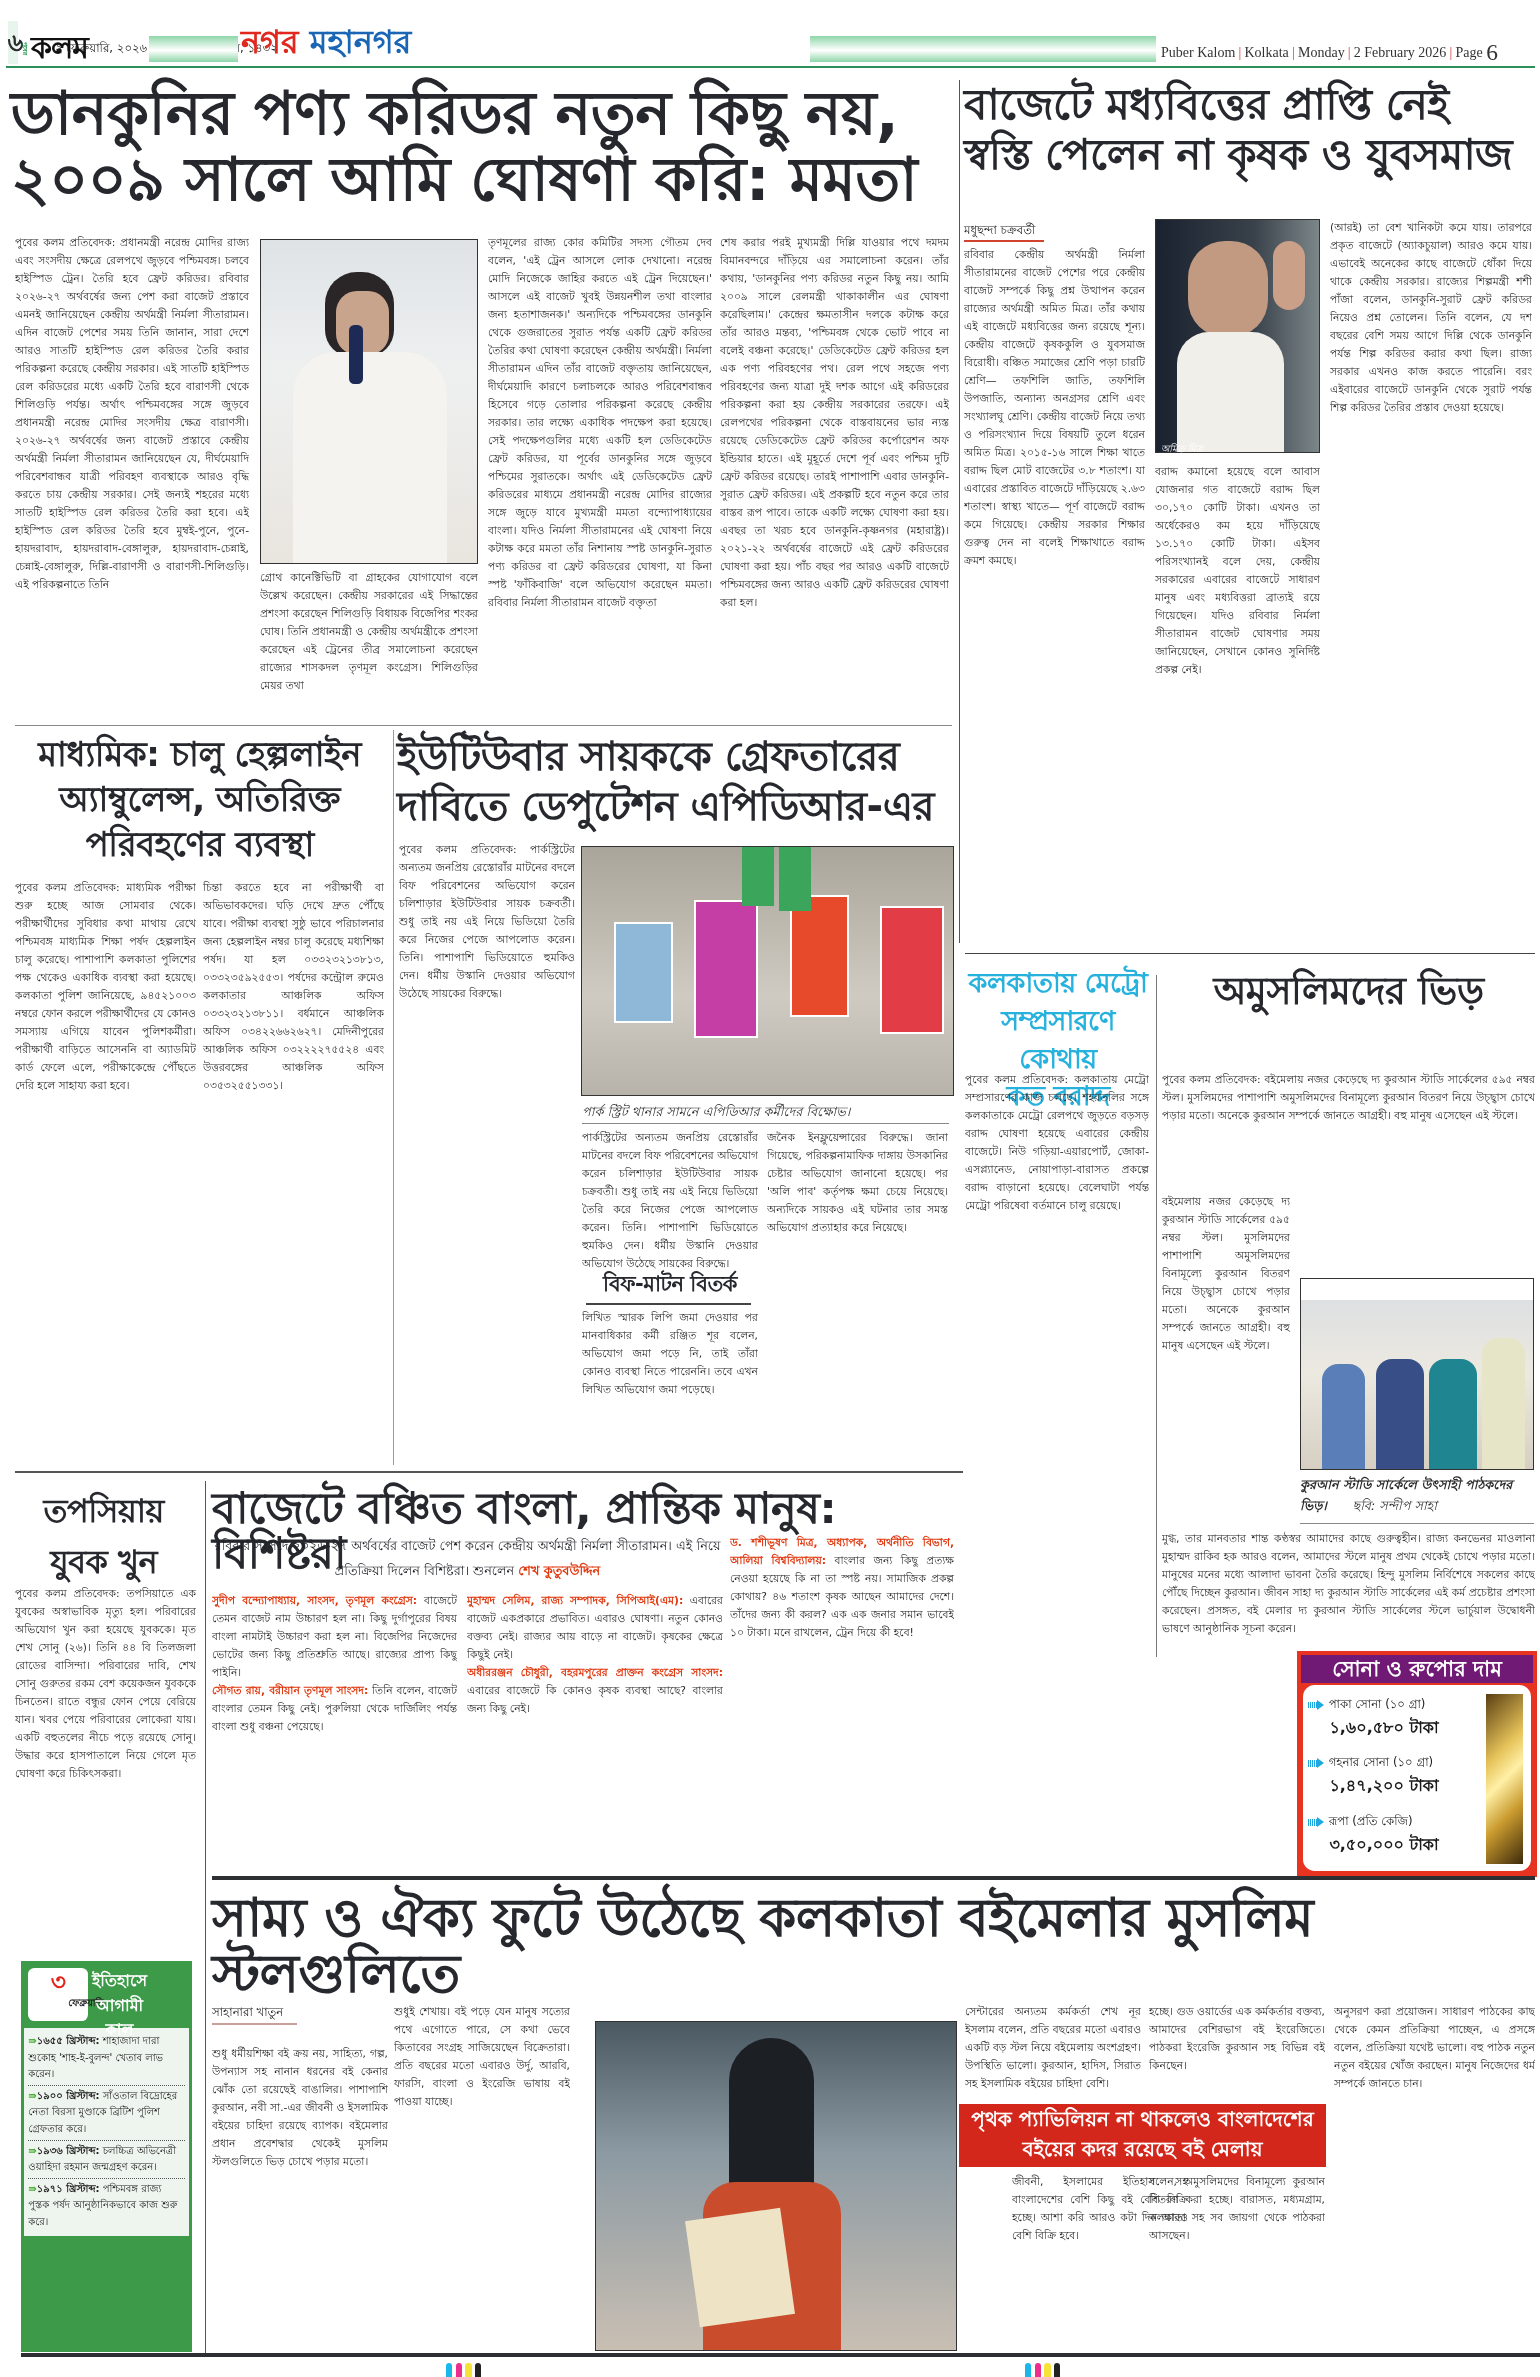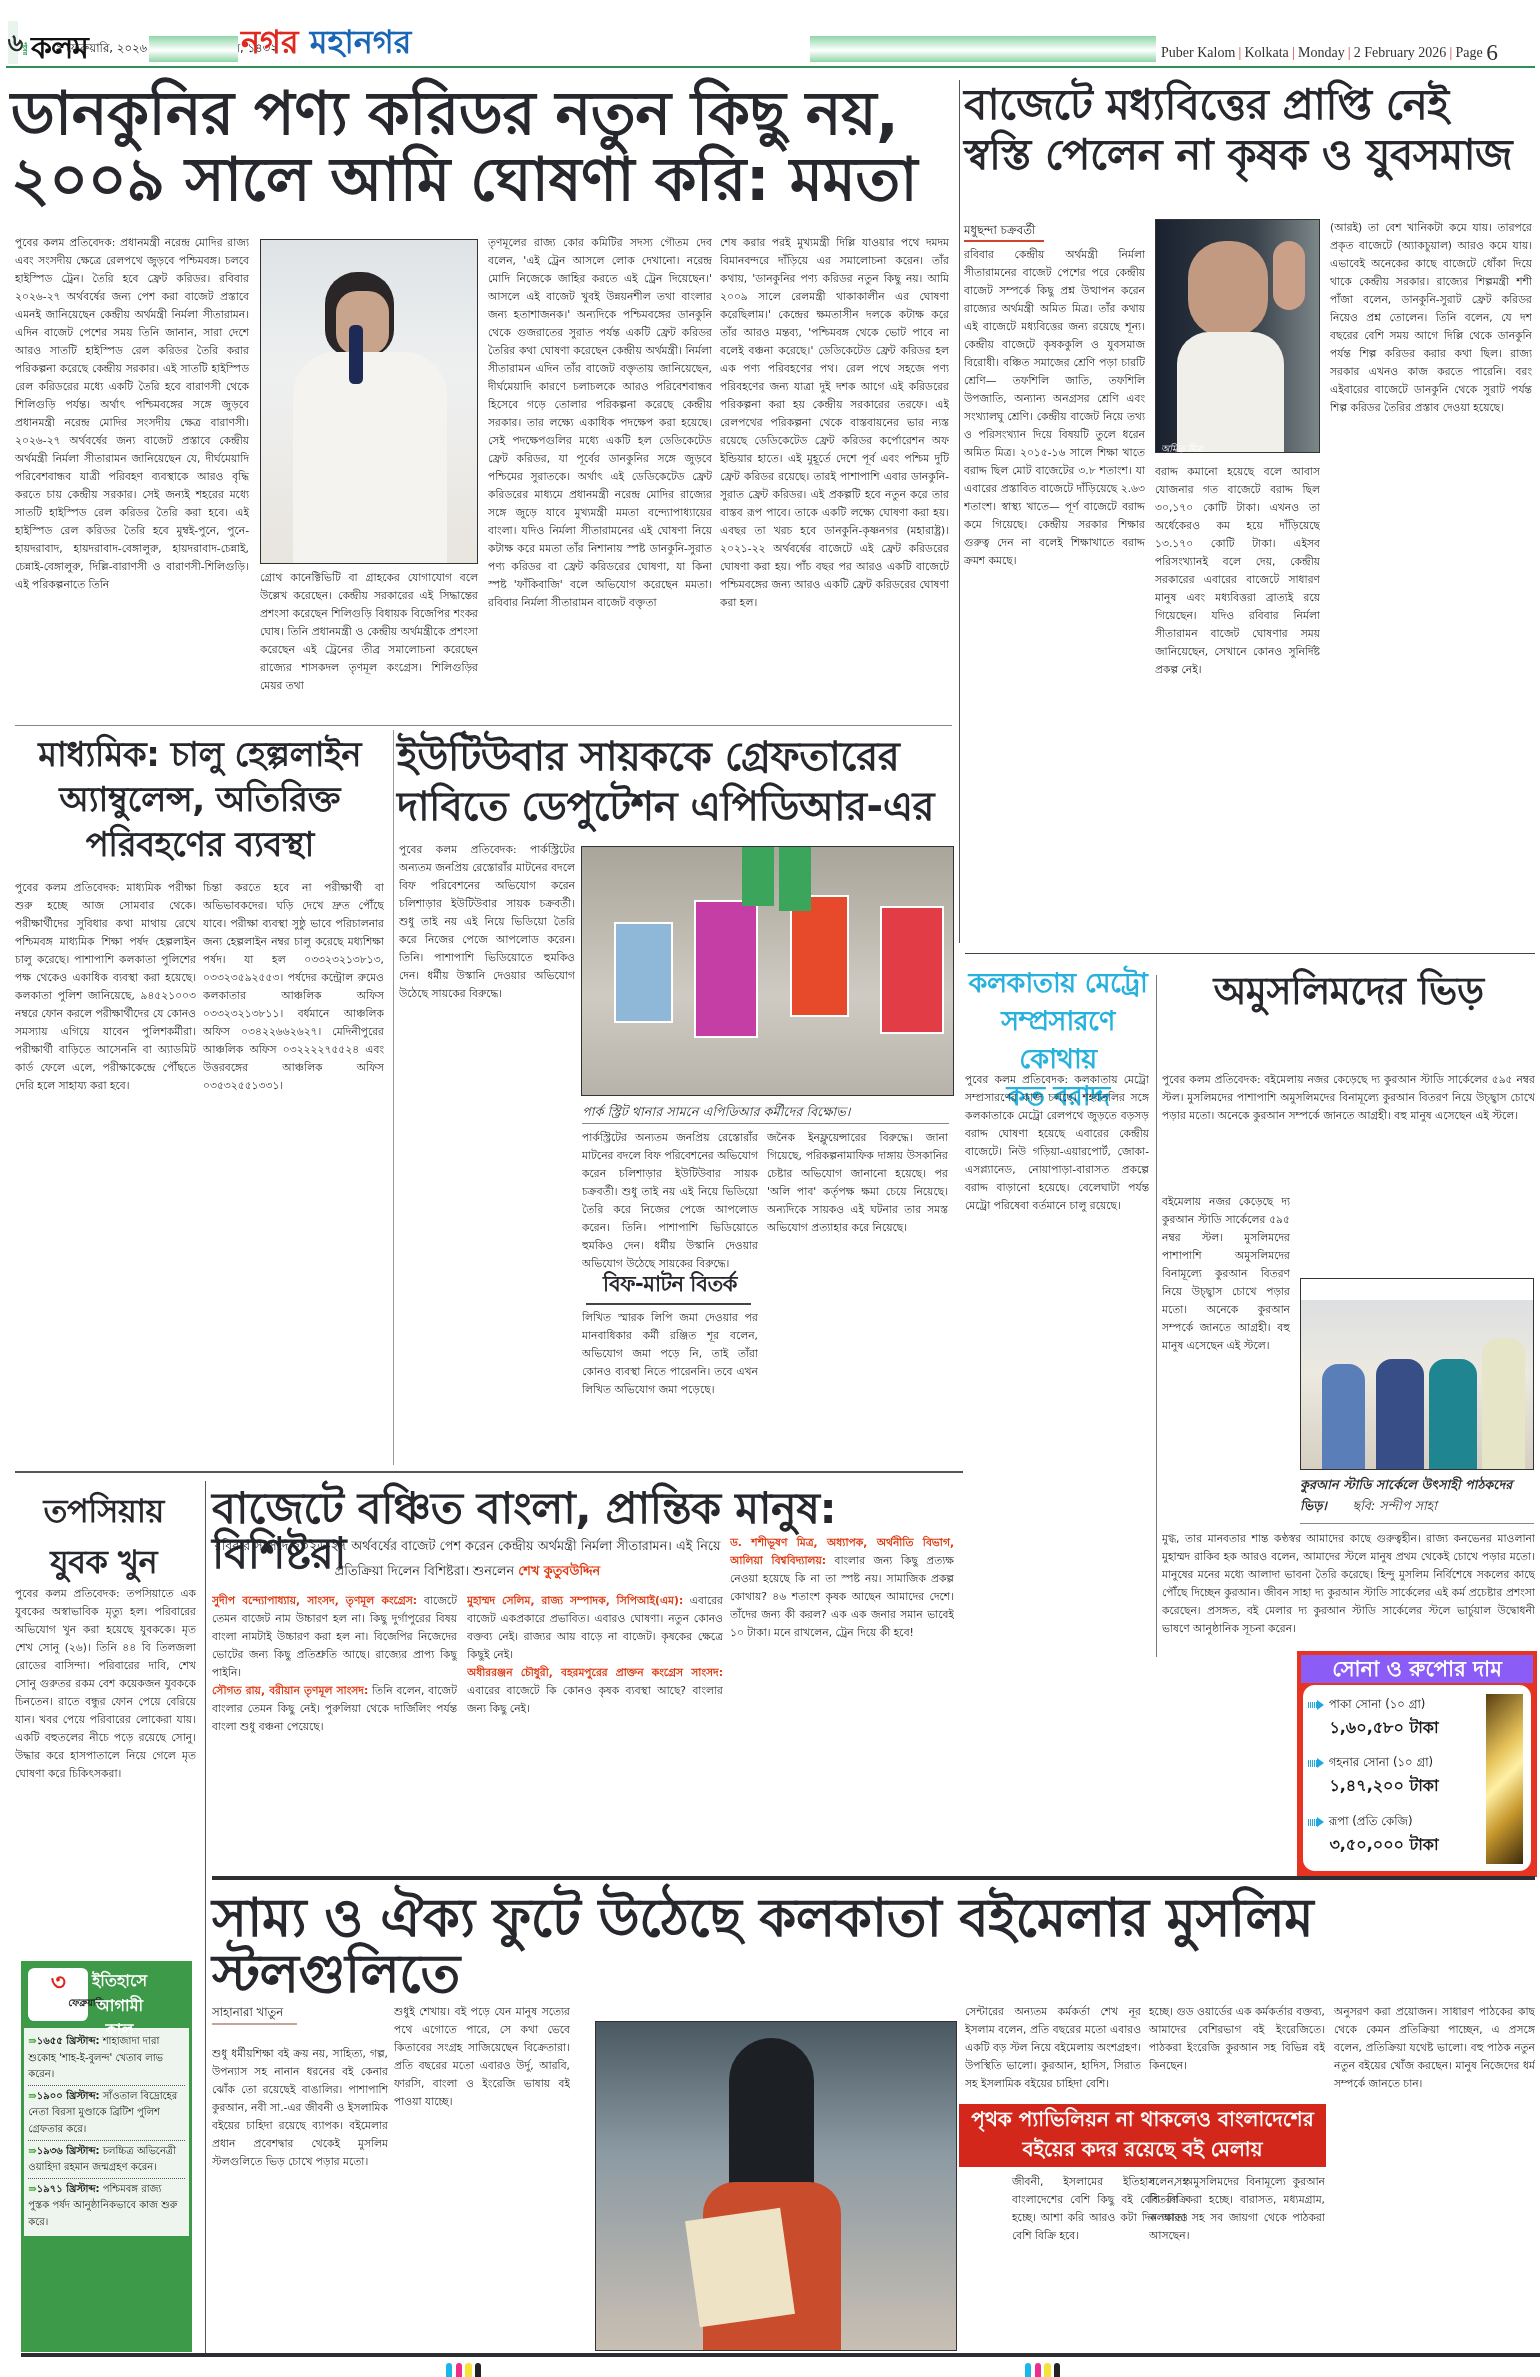--- a/index.html
+++ b/index.html
@@ -41,21 +41,21 @@
   .byline-rule { height: 1.6px; background: #d0442f; }
   .caption { font-style: italic; font-size: 12.8px; color: #2a2a2a; }
   .photo { background: #b9b4ac; overflow: hidden; border: 1.1px solid #333; }
   .photo .ph { position:absolute; }
 
   .red-name { color: #e0380f; font-weight: bold; }
   .cyan-hl { color: #27b1dd; }
 
   
   .gold-box { border: 4.3px solid #e63322; background: #e63322; }
-  .gold-title { background:#8b5cf6; color:#fff; font-weight: 900; font-size: 21px; text-align:center; line-height: 28px; }
+  .gold-title { background:#701a75; color:#fff; font-weight: 900; font-size: 21px; text-align:center; line-height: 28px; }
   .gold-inner { background:#fff; border-radius: 11.7px; position:relative; }
   .gold-row { position:absolute; left: 5.3px; }
   .gold-row .lbl { font-size: 11.7px; color: #222; }
   .gold-row .val { font-size: 16px; font-weight: 900; color: #1b1b1b; }
   .arrow-icon { display:inline-block; width: 16px; height: 10.7px; position: relative; vertical-align: middle; margin-right: 4.3px; }
   .arrow-icon::before { content:""; position:absolute; left:0; top:2.1px; width:9.6px; height:6.4px; background: repeating-linear-gradient(90deg,#1fa8e0 0 1.1px, transparent 1.1px 2.1px); }
   .arrow-icon::after { content:""; position:absolute; left:8.5px; top:0; border-left: 7.5px solid #1fa8e0; border-top:5.3px solid transparent; border-bottom:5.3px solid transparent; }
 
   
   .hist-box { border: 3.2px solid #3c9a48; background: #3c9a48; }

